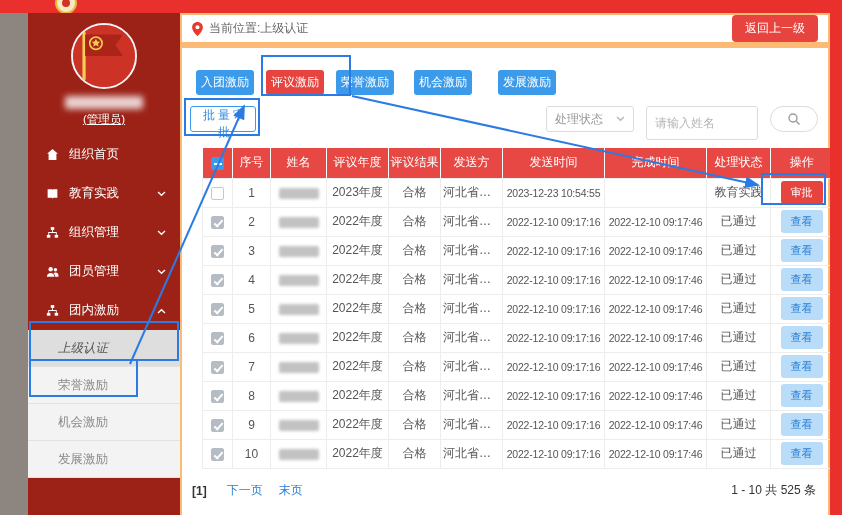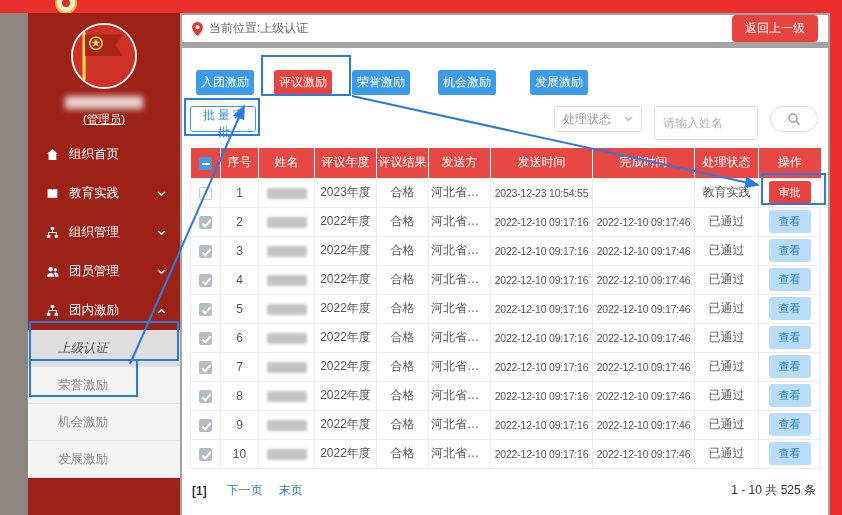--- a/index.html
+++ b/index.html
@@ -21,43 +21,43 @@
   .user-blur { width:78px; height:13px; background:#ffffff; opacity:.8; filter:blur(3px); border-radius:2px; margin:7px auto 3px; }
   .admin-label { color:#fff; font-size:11.5px; text-align:center;text-decoration:underline; }
   .menu { margin-top:8px; }
   .menu-item { height:39px; display:flex; align-items:center; padding:0 14px 0 18px; color:#fff; font-size:12.5px; cursor:pointer; }
   .mi-icon { width:14px; margin-right:9px; display:flex; }
   .mi-chev { margin-left:auto; display:flex; }
   .submenu-item { height:37px; display:flex; align-items:center; padding-left:30px; background:#f3f3f3; color:#8a8a8a; font-size:12.5px; border-bottom:1px solid #e2e2e2; cursor:pointer; }
   .submenu-item.active { background:#dedede; color:#555;font-style:italic; }
 
   
-  .main { position:absolute; left:180px; top:13px; width:650px; height:502px; background:#a3a3a3; z-index:10; }
+  .main { position:absolute; left:180px; top:13px; width:650px; height:502px; background:#fdba74; z-index:10; }
   .crumb-bar { position:absolute; left:2px; right:2px; top:2px; height:27px; background:#fff; display:flex; align-items:center; padding:0 10px; }
   .crumb-text { color:#666; font-size:12px; margin-left:6px; }
   .back-btn { margin-left:auto; background:#e8443f; color:#fff; border:none; border-radius:4px; font-size:12px; padding:5px 13px; cursor:pointer; }
   .panel { position:absolute; left:2px; right:2px; top:35px; bottom:0; background:#fff; }
 
   .tabs { position:absolute; left:14px; top:22px; display:flex; }
-  .tab { width:58px; height:25px; border:none; border-radius:3px; background:#3b9bea; color:#fff; font-size:12px; margin-right:20px; cursor:pointer; }
+  .tab { width:58px; height:25px; border:none; border-radius:3px; background:#3b9bea; color:#fff; font-size:12px; margin-right:12px; cursor:pointer; }
   .tab:nth-child(4){ margin-left:8px; }
   .tab:nth-child(5){ margin-left:14px; }
   .tab.active { background:#e8443f; }
 
   .batch-btn { position:absolute; left:8px; top:58px; width:66px; height:26px; background:#fff; border:1px solid #3b9bea; border-radius:3px; color:#2f8ae0; font-size:12px; letter-spacing:3px; padding-left:5px; cursor:pointer; }
 
   .filters { position:absolute; right:10px; top:58px; display:flex; }
   .status-select { width:88px; height:26px; border:1px solid #dcdcdc; border-radius:3px; background:#fff; color:#9a9a9a; font-size:12px; display:flex; align-items:center; padding:0 8px; margin-right:12px; cursor:pointer; }
   .status-select .sel-chev { margin-left:auto; display:flex; }
-  .name-input { width:104px; height:26px; border:1px solid #dcdcdc; border-radius:3px; font-size:12px; padding:16px 8px; margin-right:12px; color:#555; }
+  .name-input { width:112px; height:26px; border:1px solid #dcdcdc; border-radius:3px; font-size:12px; padding:16px 8px; margin-right:12px; color:#555; }
   .name-input::placeholder { color:#b5b5b5; }
   .search-btn { width:48px; height:26px; border:1px solid #dcdcdc; border-radius:13px; background:#fff; display:flex; align-items:center; justify-content:center; cursor:pointer; }
 
   .table-wrap { position:absolute; left:8px; right:8px; top:100px; }
-  table { width:100%; border-collapse:collapse; table-layout:fixed; }
+  table { width:100%; border-collapse:collapse; table-layout:fixed;margin-left:12px; }
   thead th { background:#e84843; color:#fff; font-weight:normal; font-size:12px; height:30px; border-right:1px solid rgba(255,255,255,.3); overflow:hidden; white-space:nowrap; }
   thead th:last-child { border-right:none; }
   tbody td { height:29px; border:1px solid #ededed; font-size:12px; color:#555; text-align:center; overflow:hidden; white-space:nowrap; text-overflow:ellipsis; padding:0 2px; }
   td.c-date { font-size:10.5px; letter-spacing:-0.2px; }
 
   .cb { display:inline-block; width:13px; height:13px; border:1px solid #c9c9c9; border-radius:2px; background:#fff; vertical-align:middle; position:relative; cursor:pointer; }
   .cb.ind { background:#3b9bea; border-color:#3b9bea; }
   .cb.ind::after { content:""; position:absolute; left:2px; top:5px; width:8px; height:2px; background:#fff; }
   .cb.on { background:#b6bcc4; border-color:#b6bcc4; }
   .cb.on::after { content:""; position:absolute; left:4px; top:1px; width:3px; height:7px; border:solid #fff; border-width:0 2px 2px 0; transform:rotate(42deg); }

